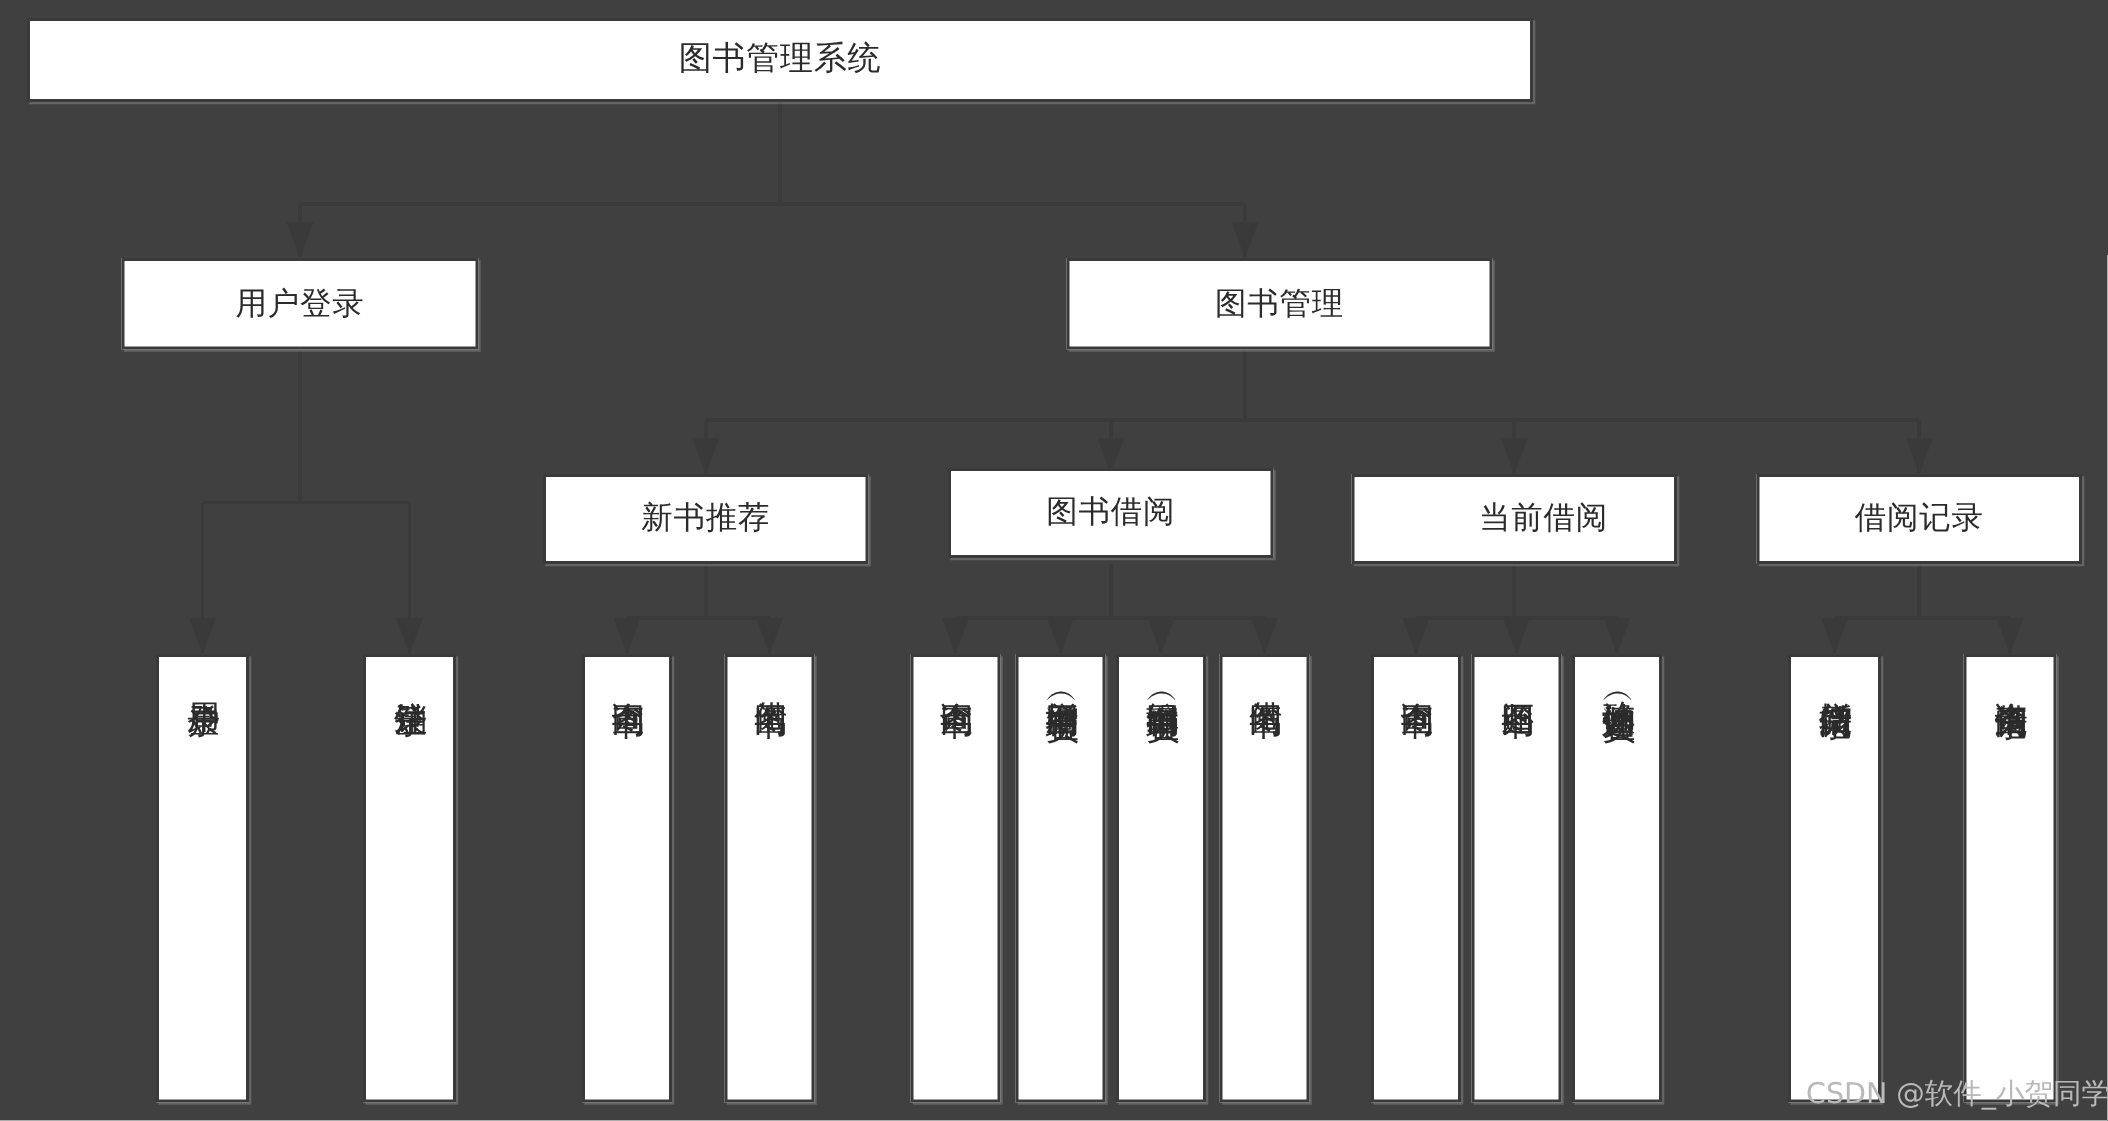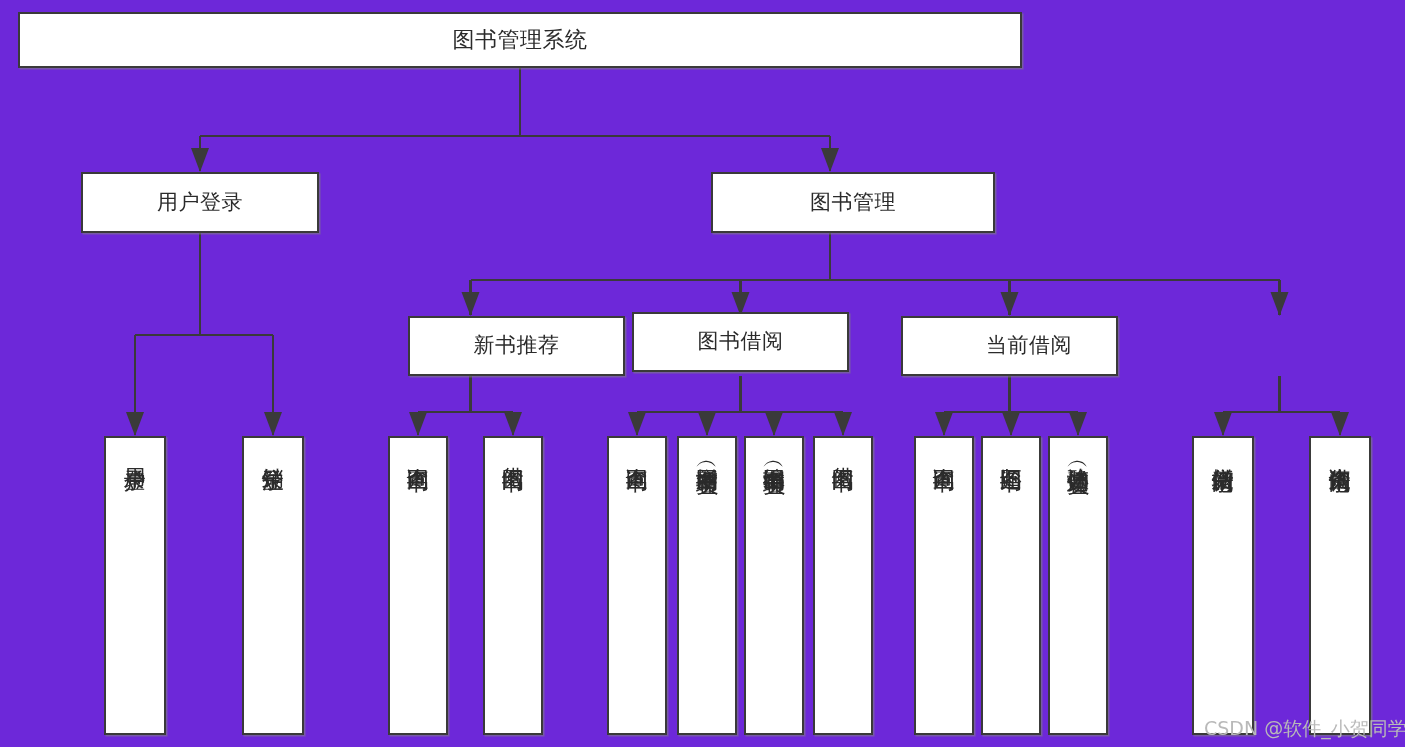--- a/index.html
+++ b/index.html
@@ -8,21 +8,21 @@
     padding: 0;
     background: #ffffff;
   }
   body {
     font-family: "DejaVu Sans", "Liberation Sans", sans-serif;
   }
   #canvas {
     position: relative;
     width: 1405px;
     height: 747px;
-    background: #6d28d9;
+    background: #404040;
     overflow: hidden;
   }
   #edges {
     position: absolute;
     left: 0;
     top: 0;
     width: 1405px;
     height: 747px;
     pointer-events: none;
   }
@@ -141,29 +141,32 @@
     <span class="label">图书管理系统</span>
   </div>
 
   <div class="node h" id="n-user-login" style="left: 81px; top: 172px; width: 238px; height: 61px;">
     <span class="label">用户登录</span>
   </div>
   <div class="node h" id="n-book-manage" style="left: 711px; top: 172px; width: 284px; height: 61px;">
     <span class="label">图书管理</span>
   </div>
 
-  <div class="node h" id="n-new-book-rec" style="left: 362px; top: 316px; width: 217px; height: 60px; margin-left: 46px;">
+  <div class="node h" id="n-new-book-rec" style="left: 362px; top: 316px; width: 217px; height: 60px;">
     <span class="label">新书推荐</span>
   </div>
   <div class="node h" id="n-book-borrow" style="left: 632px; top: 312px; width: 217px; height: 60px;">
     <span class="label">图书借阅</span>
   </div>
   <div class="node h" id="n-current-borrow" style="left: 901px; top: 316px; width: 217px; height: 60px; padding-left: 39px;">
     <span class="label">当前借阅</span>
   </div>
+  <div class="node h" id="n-borrow-record" style="left: 1171px; top: 316px; width: 217px; height: 60px;">
+    <span class="label">借阅记录</span>
+  </div>
 
   <div class="node v" id="n-leaf-user-login" style="left: 104px; top: 436px; width: 62px; height: 299px;">
     <span class="label">用户登录</span>
   </div>
   <div class="node v" id="n-leaf-logout" style="left: 242px; top: 436px; width: 62px; height: 299px;">
     <span class="label">注销登录</span>
   </div>
   <div class="node v" id="n-leaf-query-book-1" style="left: 388px; top: 436px; width: 60px; height: 299px;">
     <span class="label">查询图书</span>
   </div>

